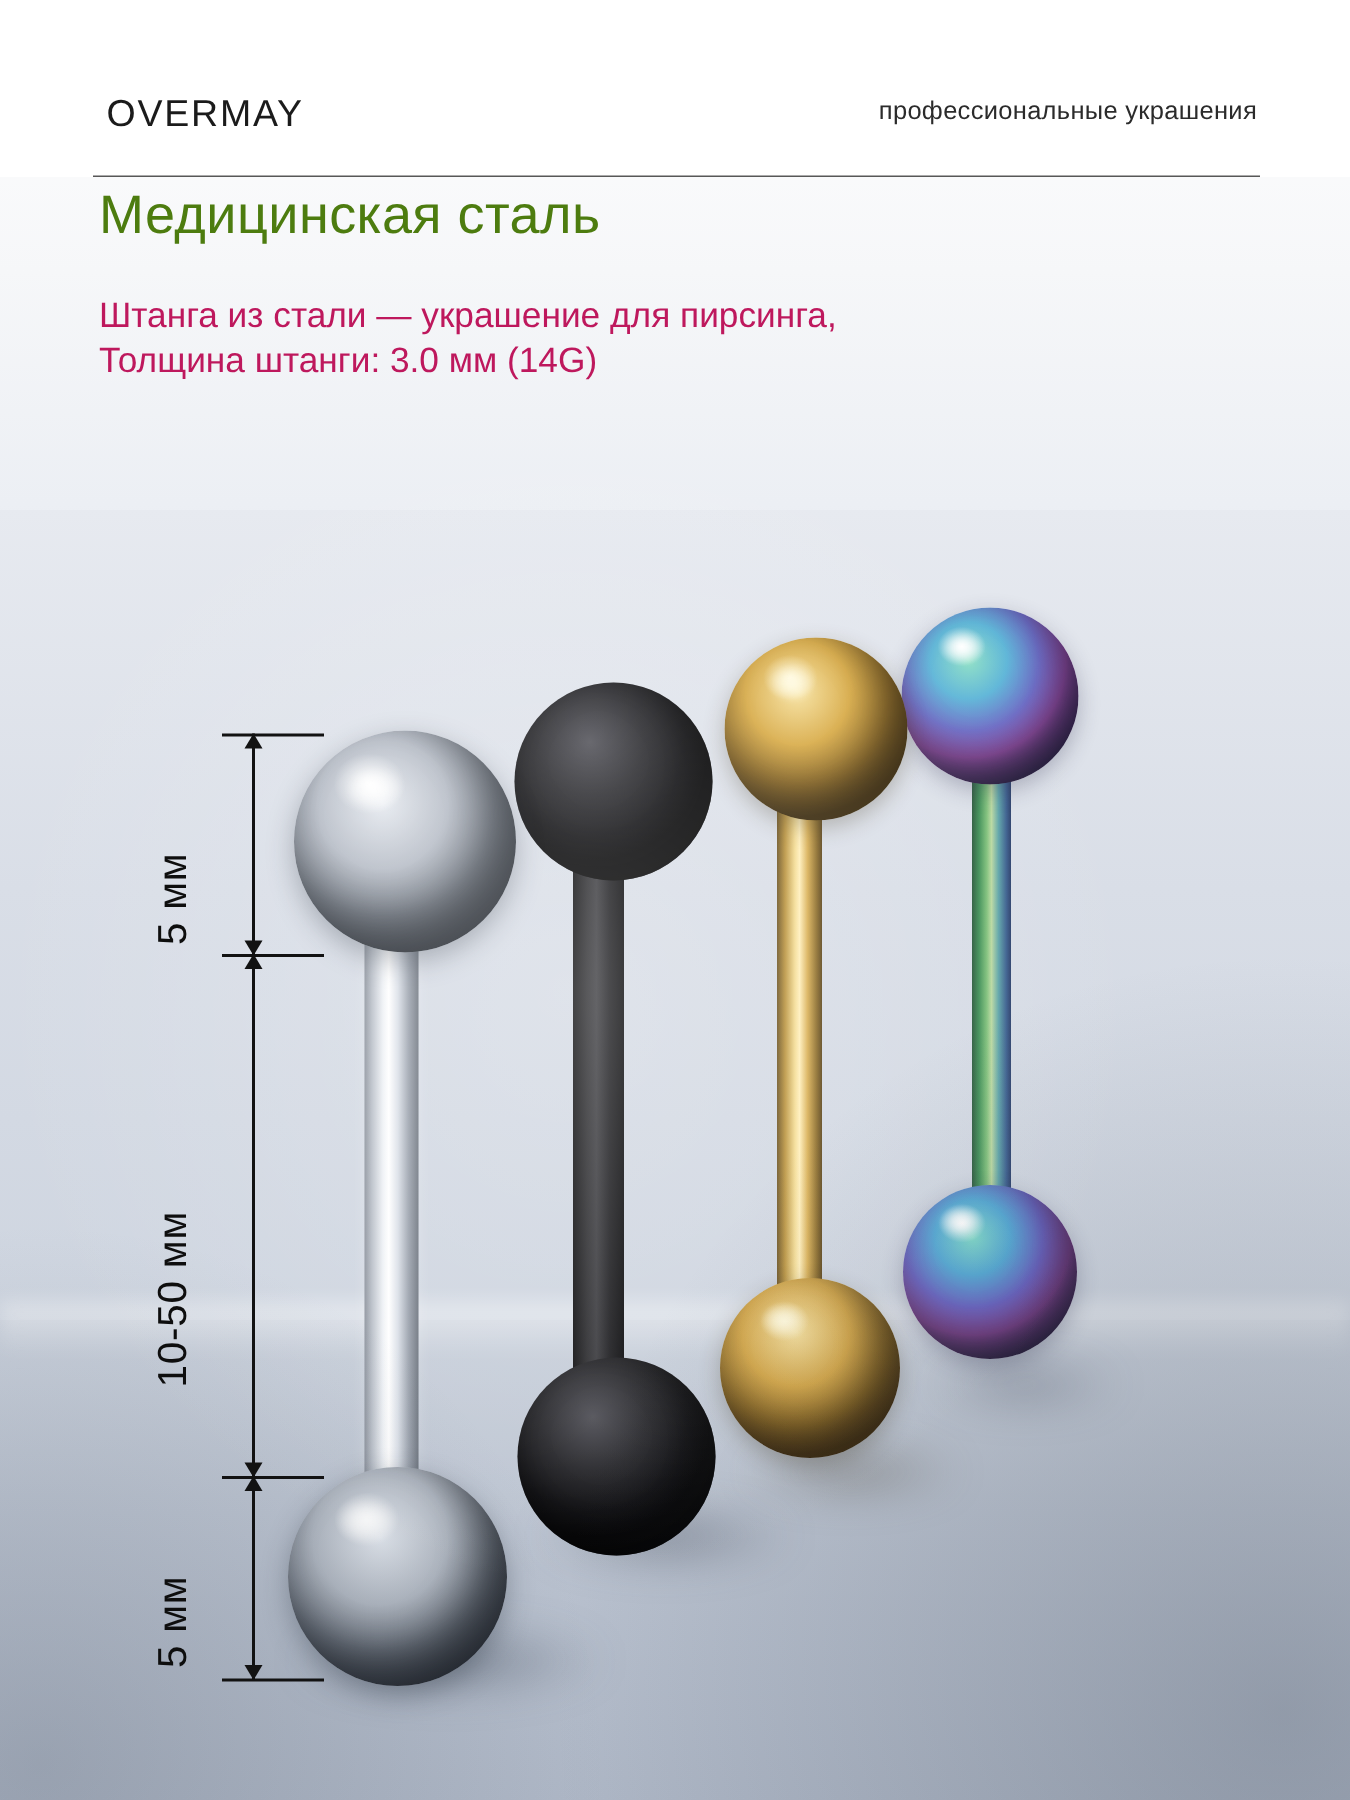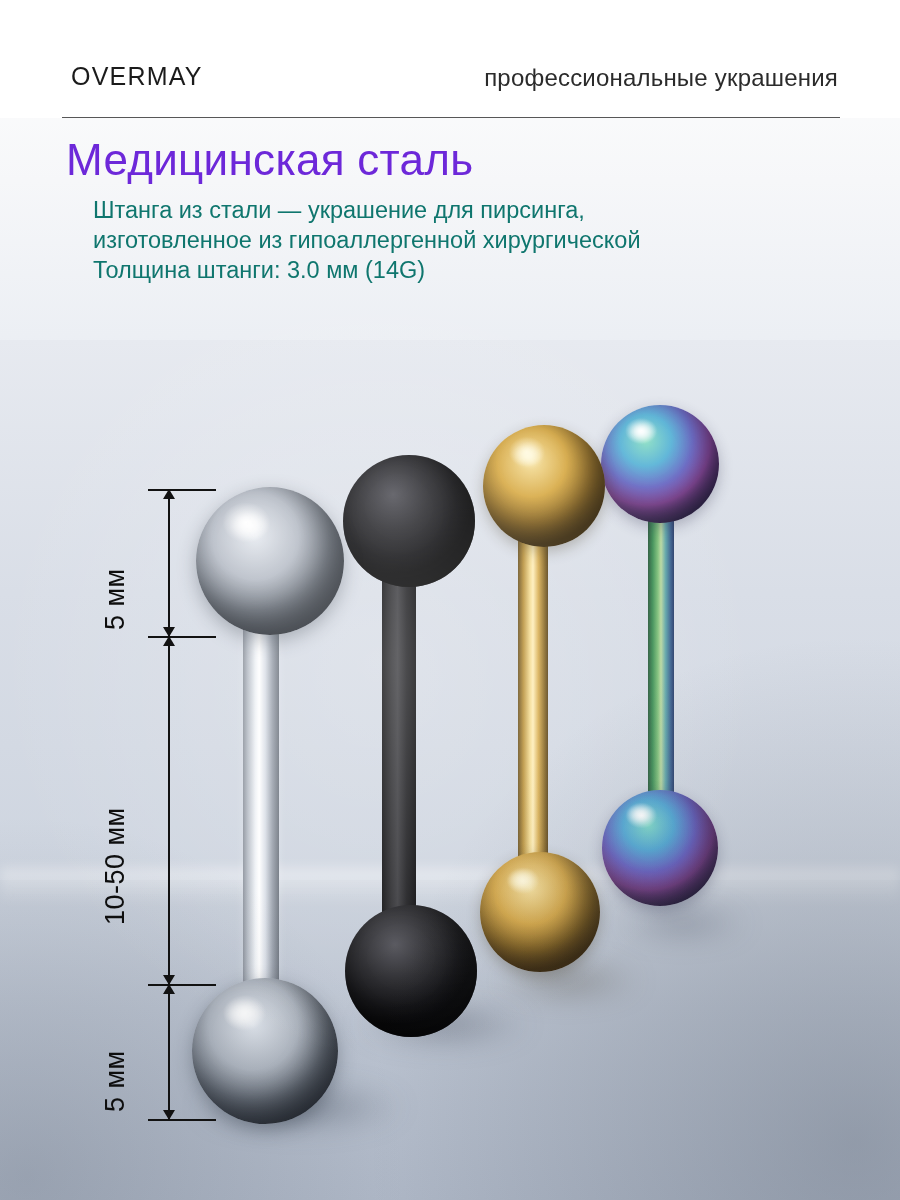--- a/index.html
+++ b/index.html
@@ -37,21 +37,21 @@
     top: 62px;
     font-size: 25px;
     letter-spacing: 1.2px;
     color: #1b1b1b;
     font-weight: 400;
   }
   .tagline {
     position: absolute;
     right: 62px;
     top: 64px;
-    font-size: 24px;
+    font-size: 17px;
     color: #2b2b2b;
     font-weight: 400;
     letter-spacing: 0.2px;
   }
   .header-rule {
     position: absolute;
     left: 62px;
     top: 117px;
     width: 778px;
     height: 1px;
@@ -64,37 +64,36 @@
     position: absolute;
     left: 0;
     top: 118px;
     width: 900px;
     z-index: 40;
     background: transparent;
   }
   .title {
     position: absolute;
     left: 66px;
-    top: 17px;
-    font-size: 44px;
-    color: #6d28d9;
+    top: 4px;
+    font-size: 36px;
+    color: #4d7c0f;
     font-weight: 400;
     letter-spacing: 0.3px;
     white-space: nowrap;
   }
   .desc {
     position: absolute;
     left: 66px;
     top: 77px;
     width: 760px;
     font-size: 23.5px;
     line-height: 30px;
-    color: #0f766e;
+    color: #be185d;
     font-weight: 400;
-    margin-left: 27px;
   }
   .desc .line {
     display: block;
     white-space: nowrap;
   }
 
   
   .photo {
     position: absolute;
     left: 0;
@@ -406,18 +405,17 @@
   <div class="header">
     <div class="brand">OVERMAY</div>
     <div class="tagline">профессиональные украшения</div>
     <div class="header-rule"></div>
   </div>
 
   <div class="textblock">
     <div class="title">Медицинская сталь</div>
     <div class="desc">
       <span class="line">Штанга из стали —  украшение для пирсинга,</span>
-      <span class="line">изготовленное из гипоаллергенной хирургической</span>
       <span class="line">Толщина штанги: 3.0 мм (14G)</span>
     </div>
   </div>
 
 </div>
 
 </body></html>

